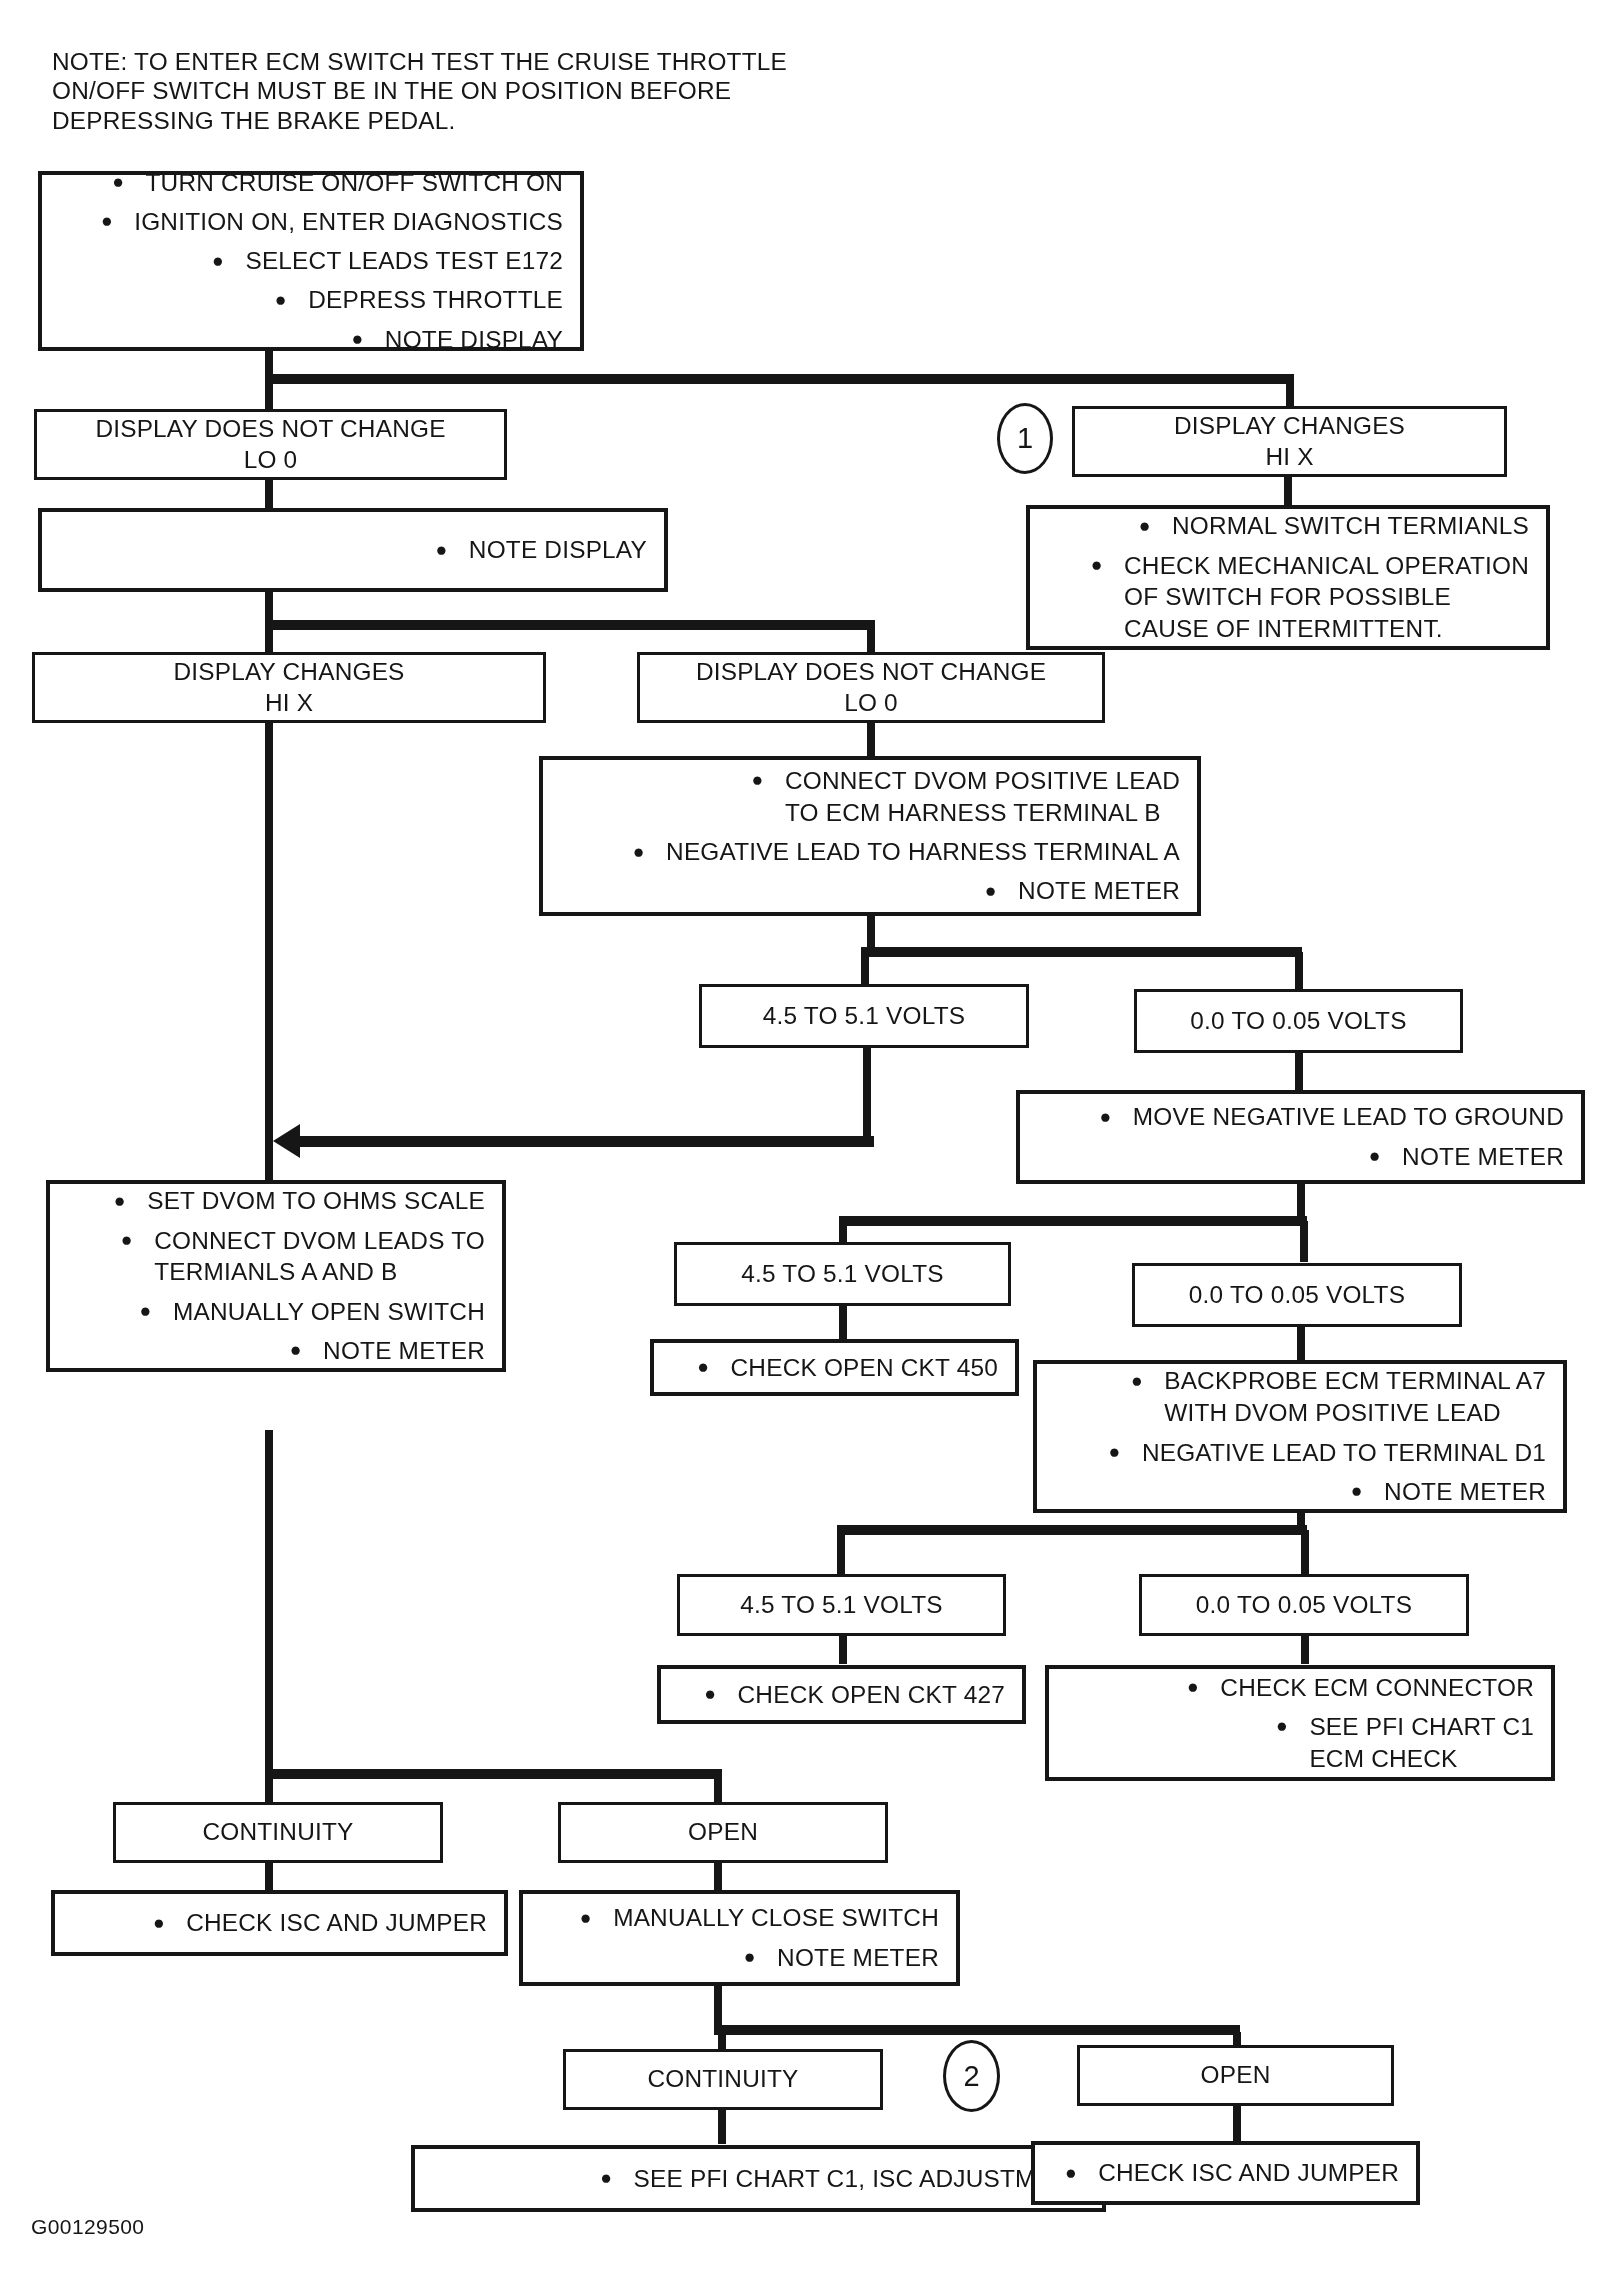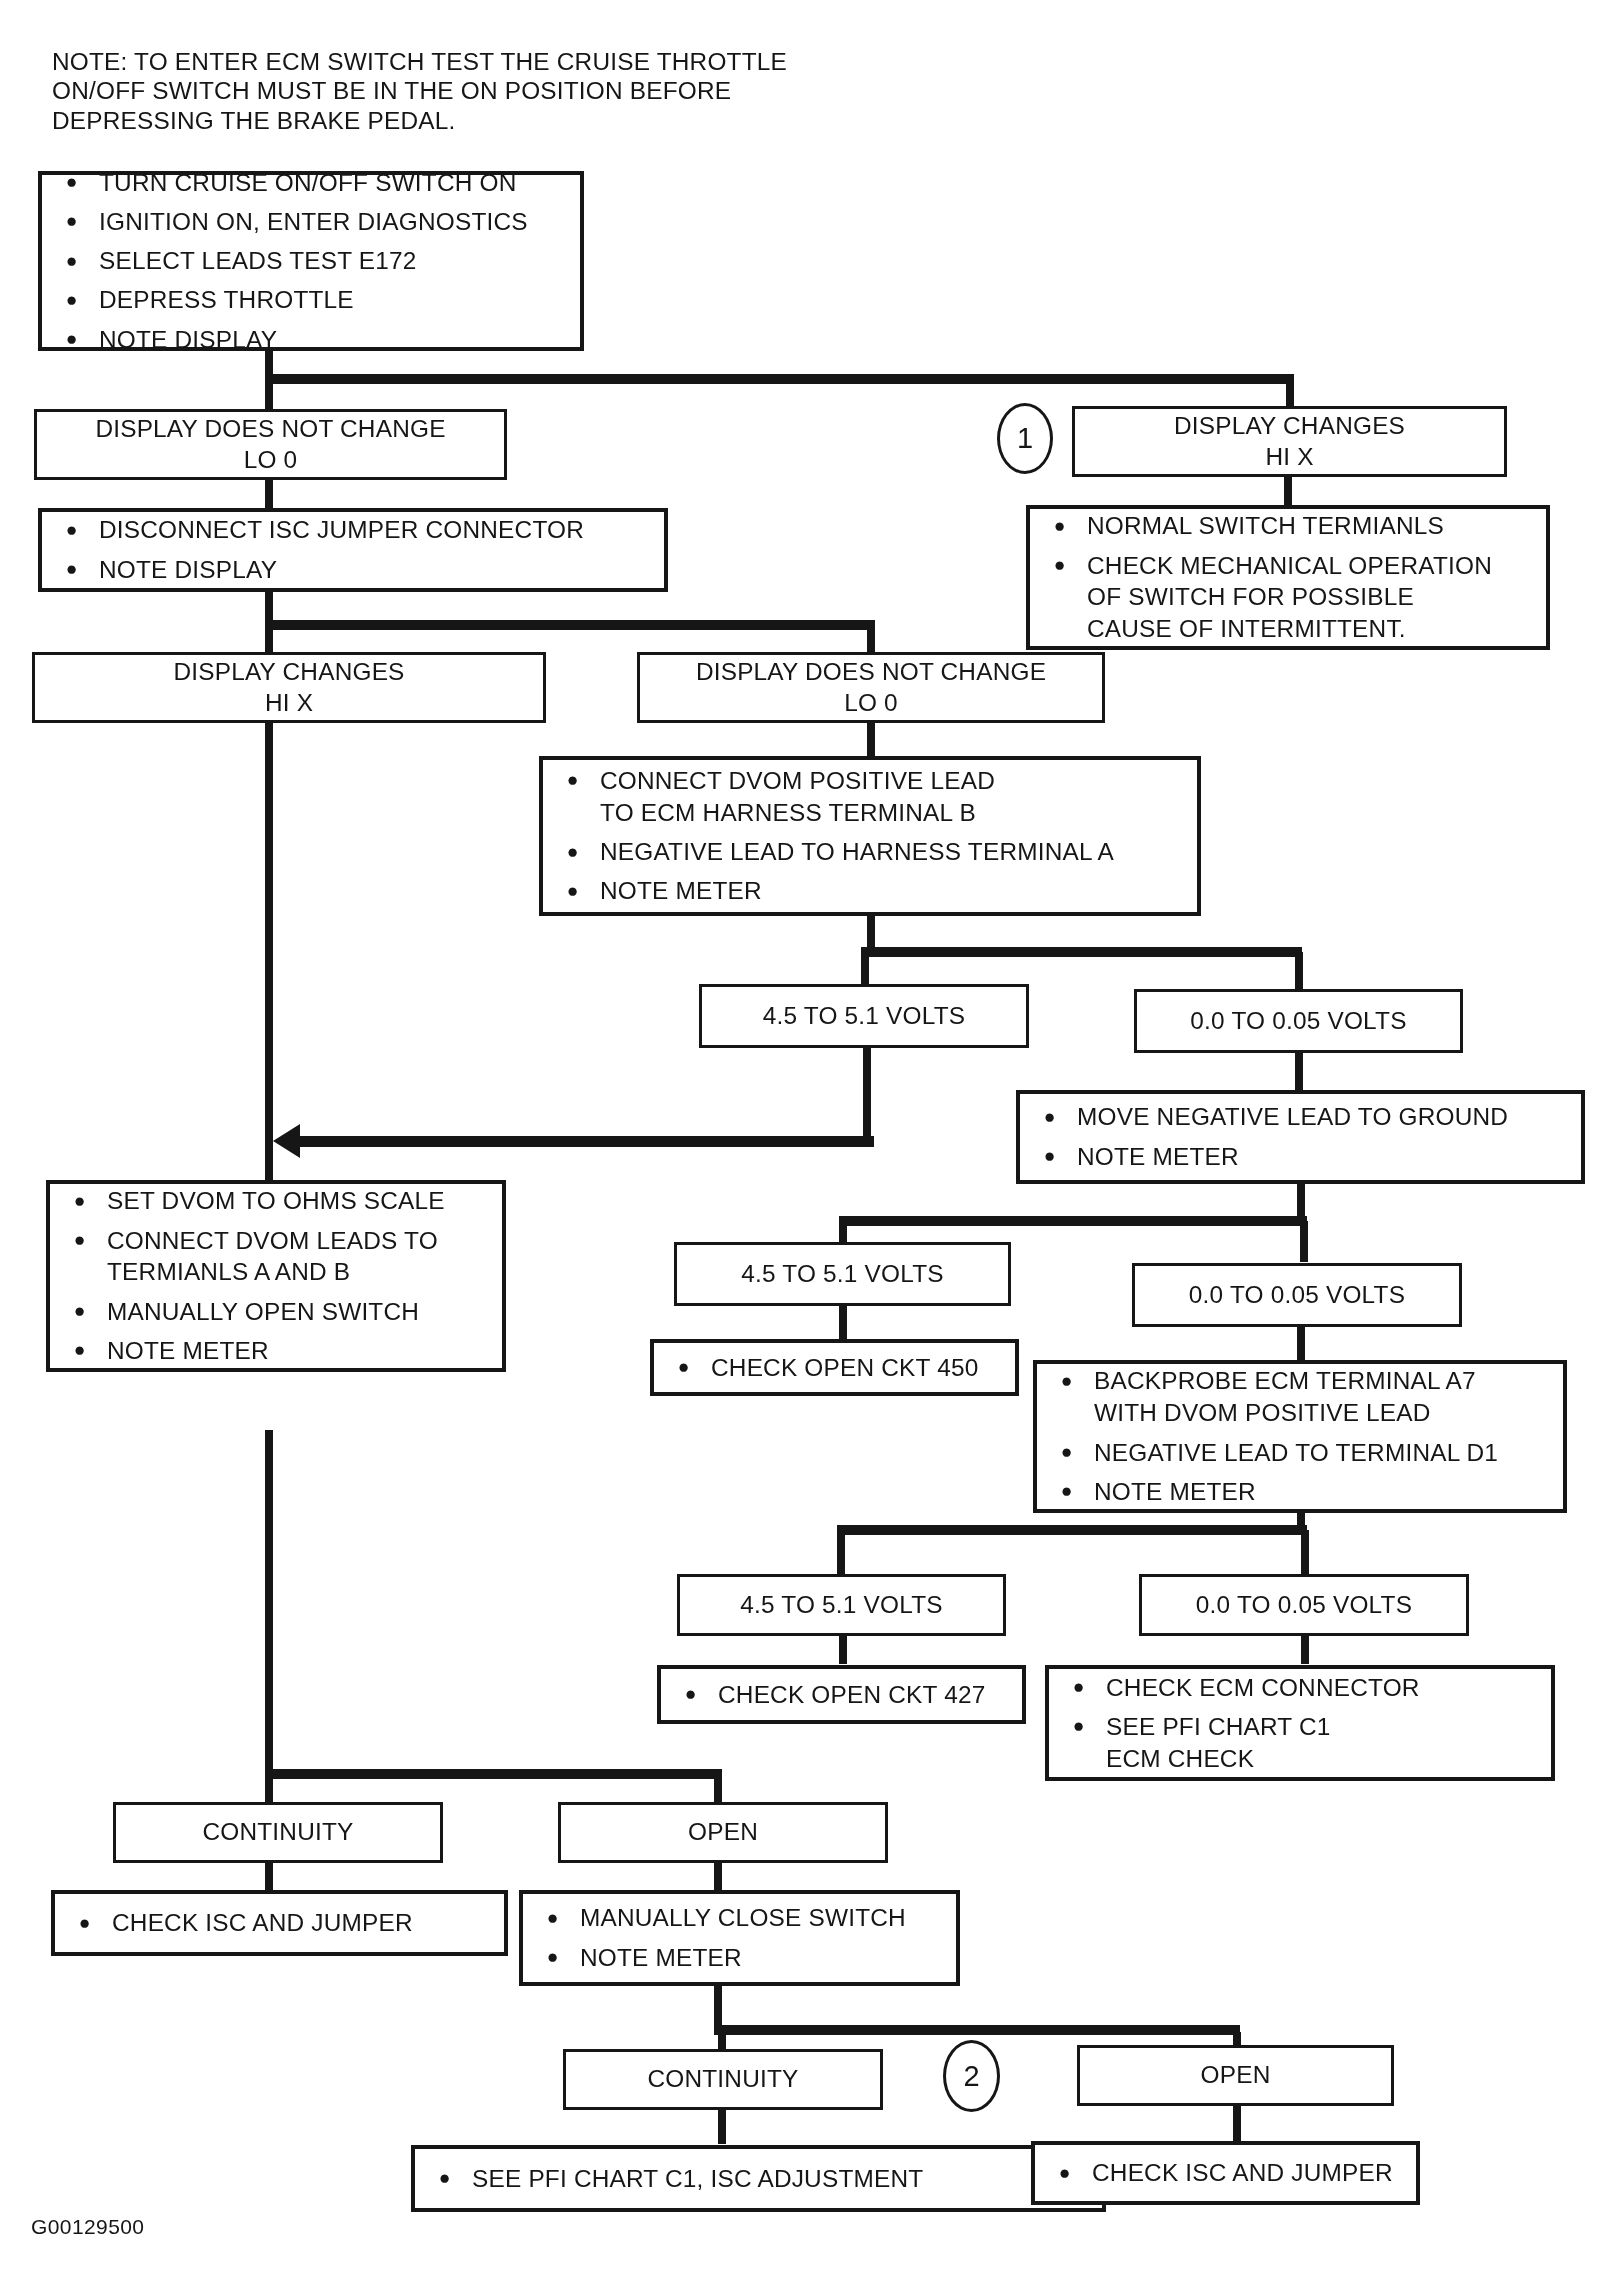--- a/index.html
+++ b/index.html
@@ -24,20 +24,21 @@
     background:#ffffff;
     border:3.4px solid #161616;
   }
   .action{
     border-width:4.2px;
     display:flex;
     flex-direction:column;
     justify-content:center;
     gap:7.6px;
     padding:10px 17px;
+    align-items:flex-end;
   }
   .decision{
     display:flex;
     align-items:center;
     justify-content:center;
     text-align:center;
     white-space:pre-line;
     font-size:24.4px;
     line-height:1.25;
     letter-spacing:0.2px;
@@ -149,21 +150,20 @@
 
   <div class="box decision" style="left:34px;top:409px;width:473px;height:71px">DISPLAY DOES NOT CHANGE
 LO 0</div>
 
   <div class="callout" style="left:997px;top:403px;width:56px;height:71px">1</div>
 
   <div class="box decision" style="left:1072px;top:406px;width:435px;height:71px">DISPLAY CHANGES
 HI X</div>
 
   <div class="box action" style="left:38px;top:508px;width:630px;height:84px">
-    <div class="bullet">DISCONNECT ISC JUMPER CONNECTOR</div>
     <div class="bullet">NOTE DISPLAY</div>
   </div>
 
   <div class="box action" style="left:1026px;top:505px;width:524px;height:145px">
     <div class="bullet">NORMAL SWITCH TERMIANLS</div>
     <div class="bullet">CHECK MECHANICAL OPERATION
 OF SWITCH FOR POSSIBLE
 CAUSE OF INTERMITTENT.</div>
   </div>
 

